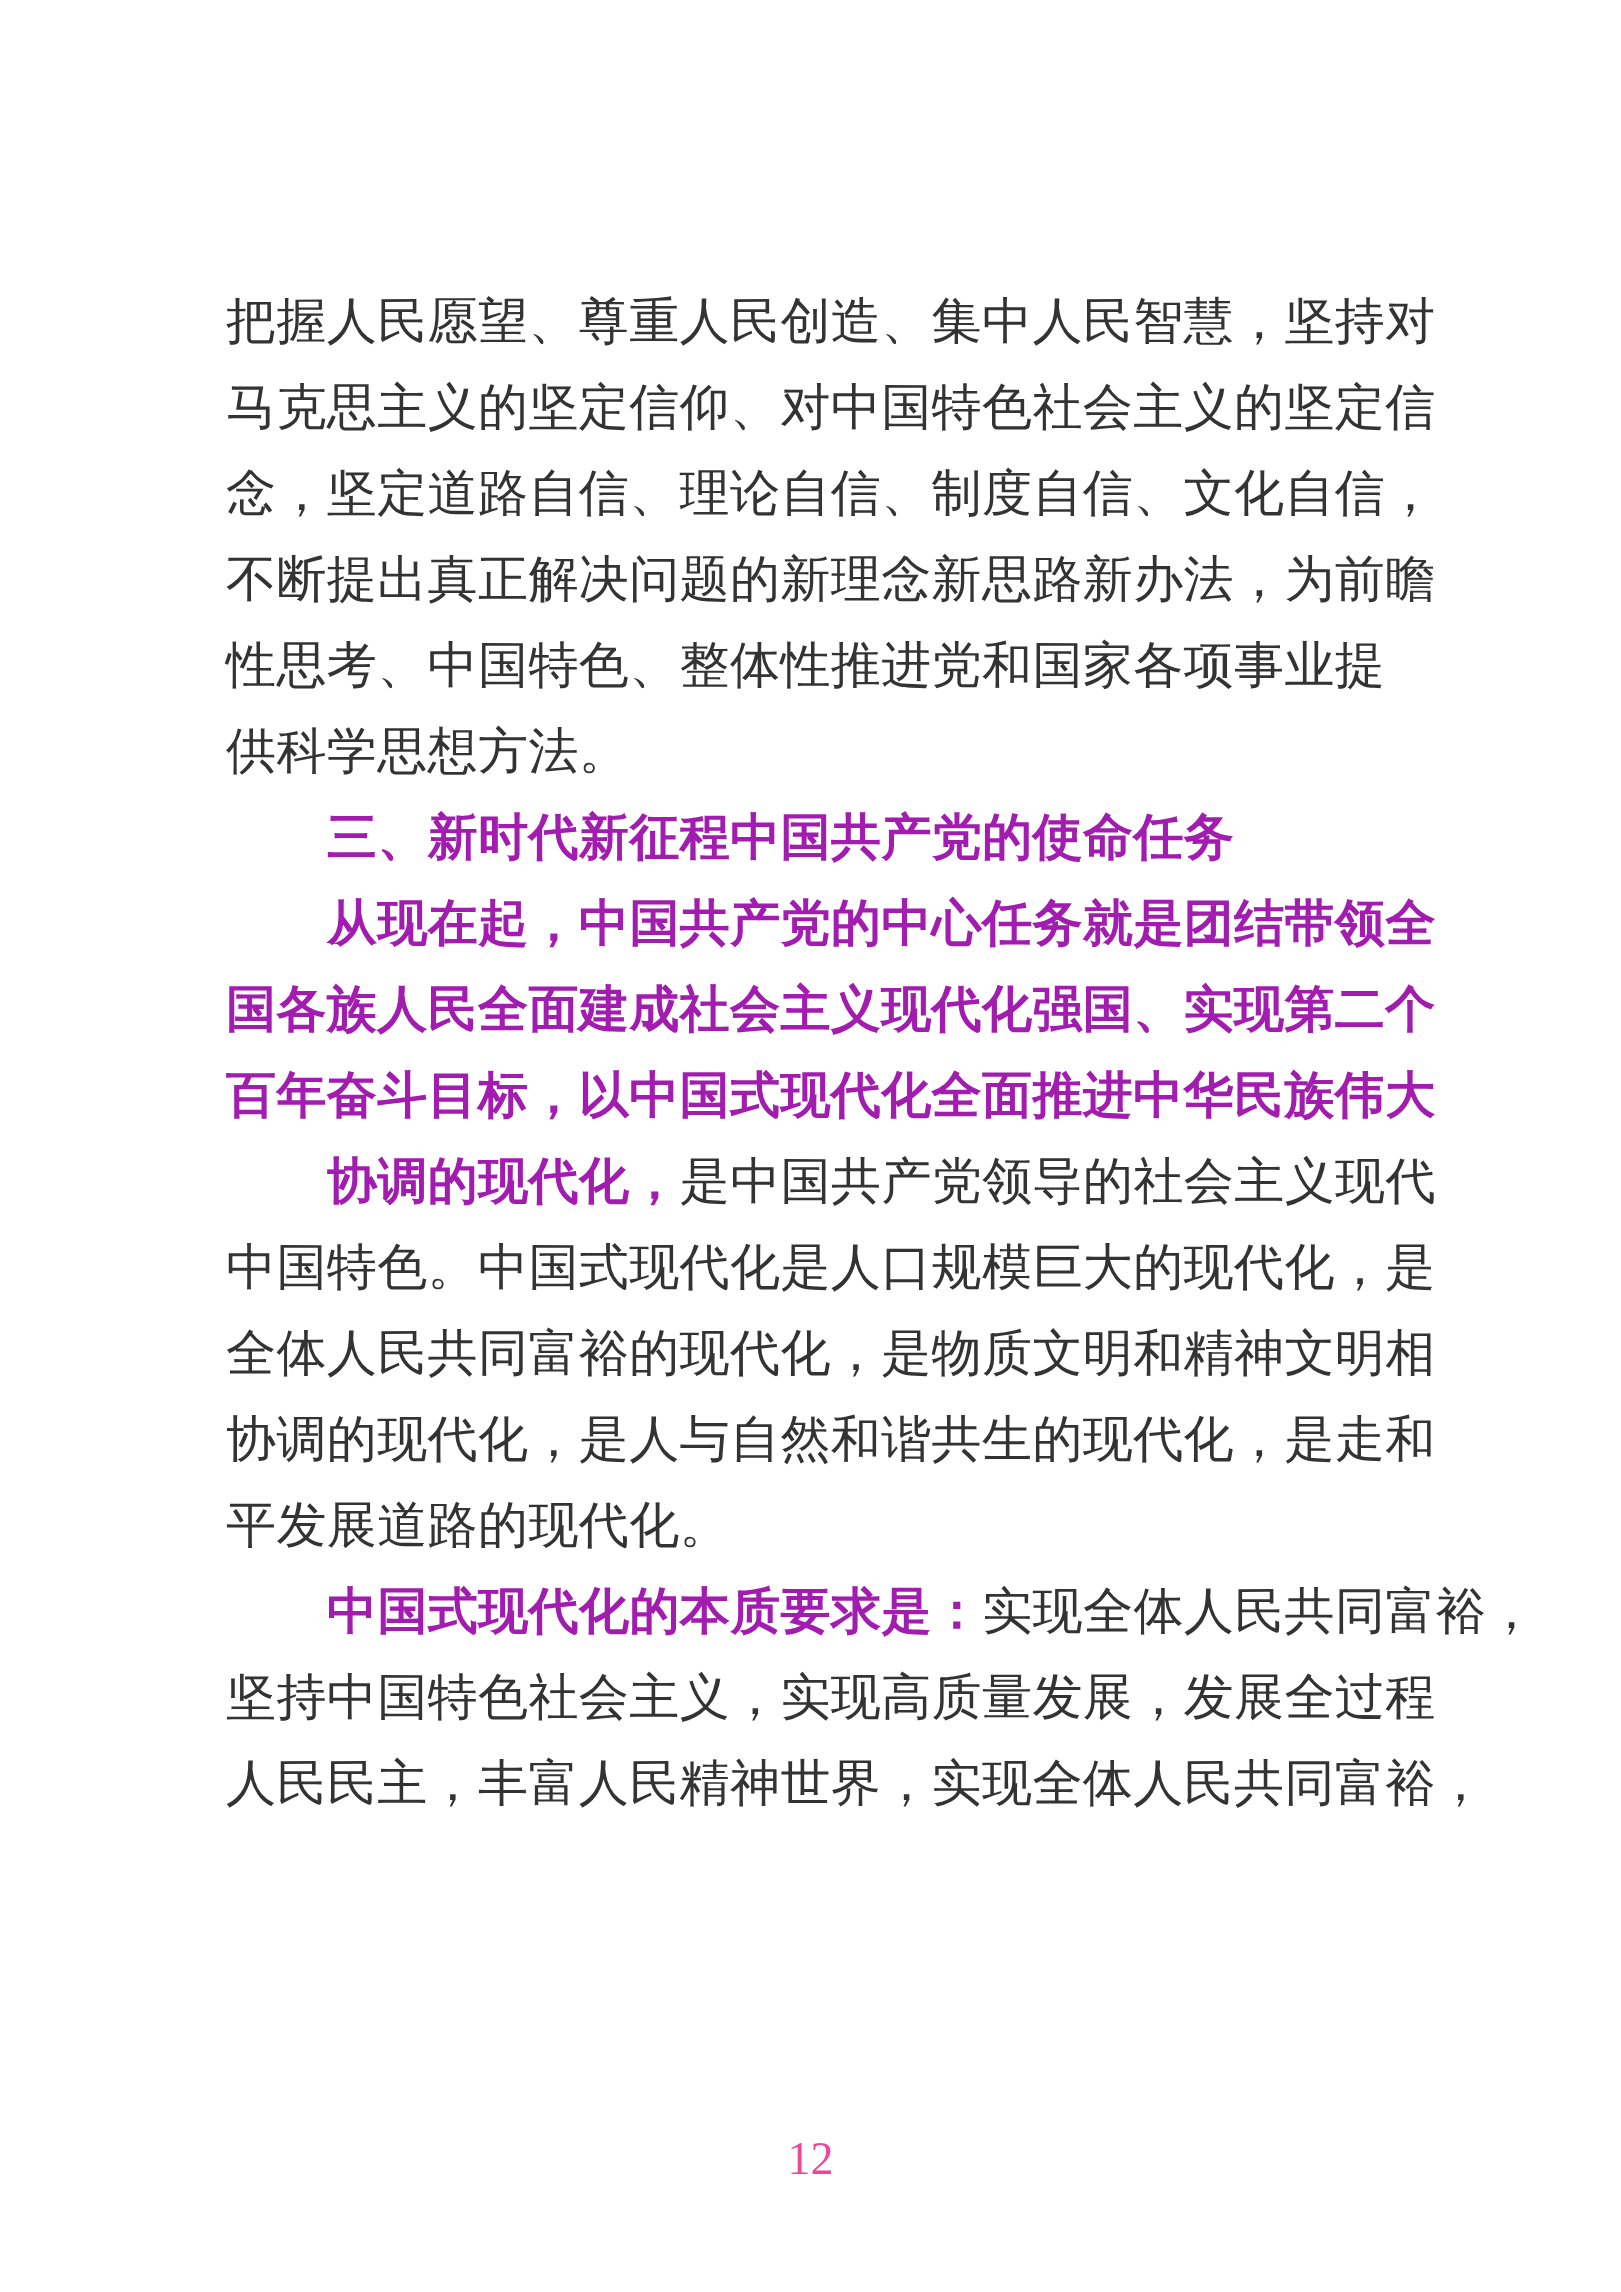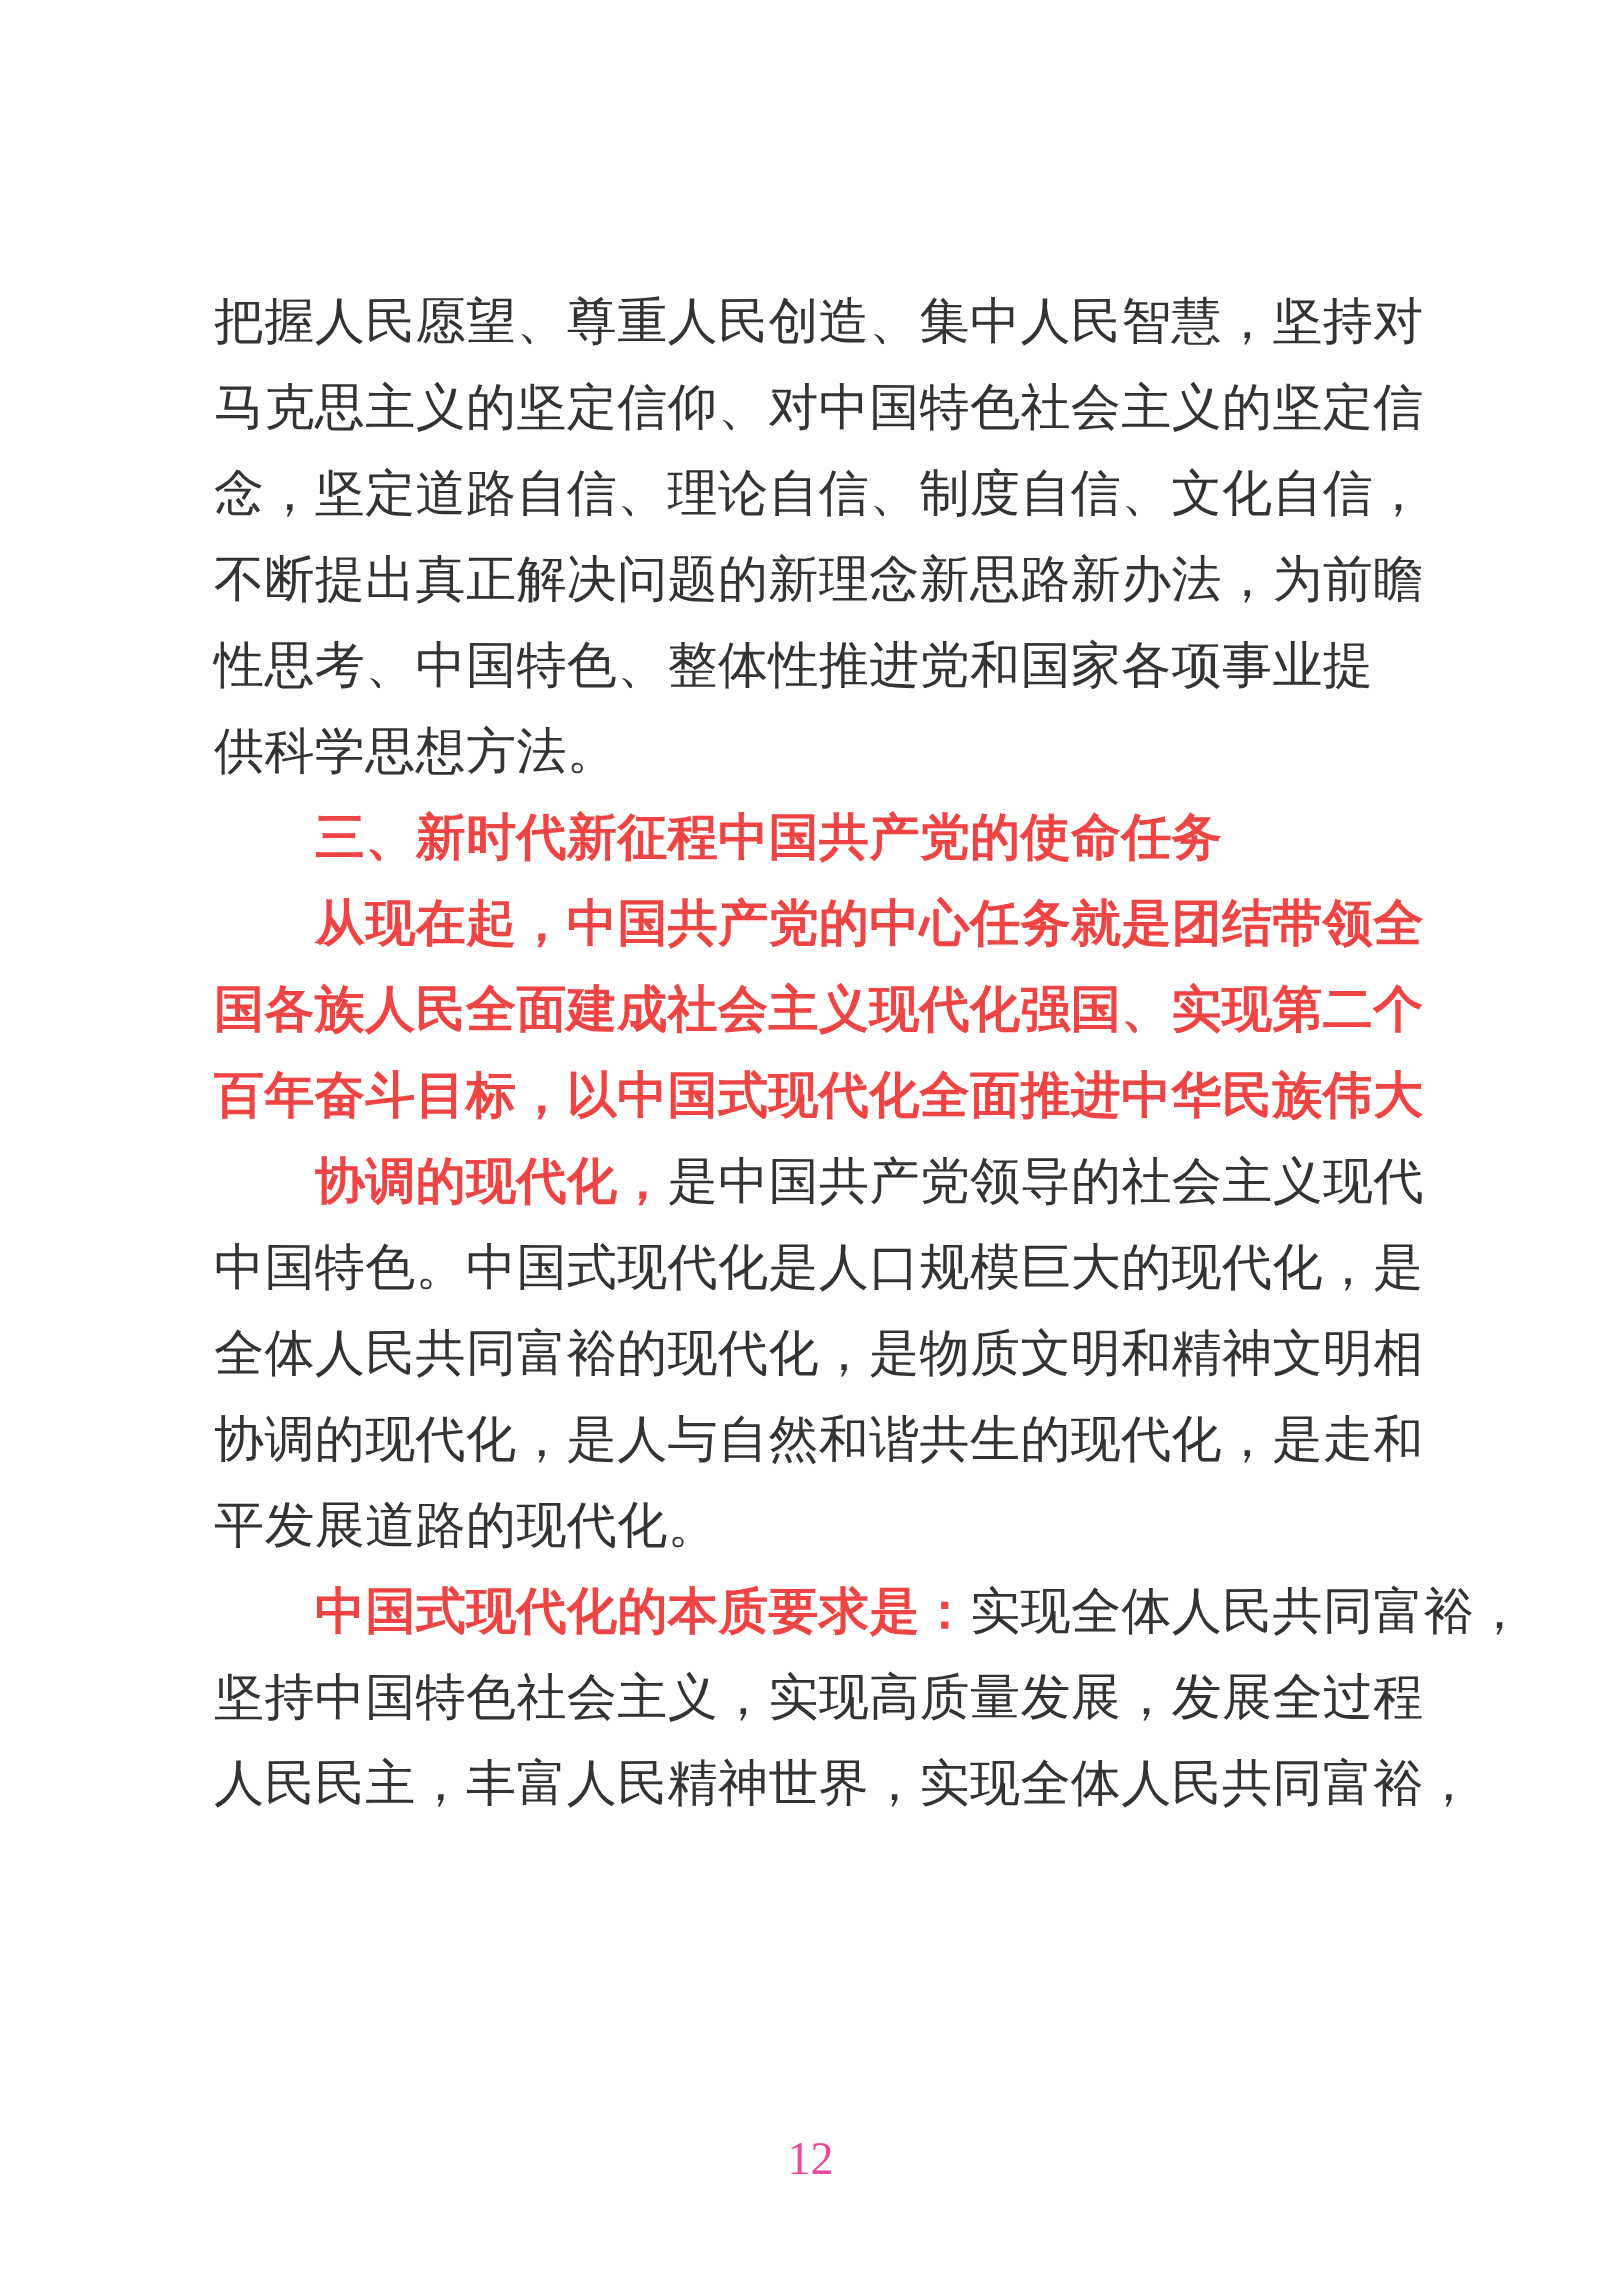--- a/index.html
+++ b/index.html
@@ -27,28 +27,29 @@
     width: 1211px;
     font-family: "Liberation Serif", "DejaVu Serif", serif;
     font-size: 50px;
     line-height: 86px;
     letter-spacing: 0.4px;
     color: #333333;
   }
   .line {
     white-space: nowrap;
     height: 86px;
+    margin-left: 12px;
   }
   .line.indent {
     padding-left: 101px;
   }
   .seg.bold {
     font-family: Liberation Serif, serif;
     font-weight: 700;
-    color: #ef4444;
+    color: #a21caf;
   }
   .page-number {
     position: absolute;
     left: 0;
     top: 2129px;
     width: 1621px;
     text-align: center;
     font-family: "Liberation Serif", "DejaVu Serif", serif;
     font-size: 46px;
     line-height: 59px;

